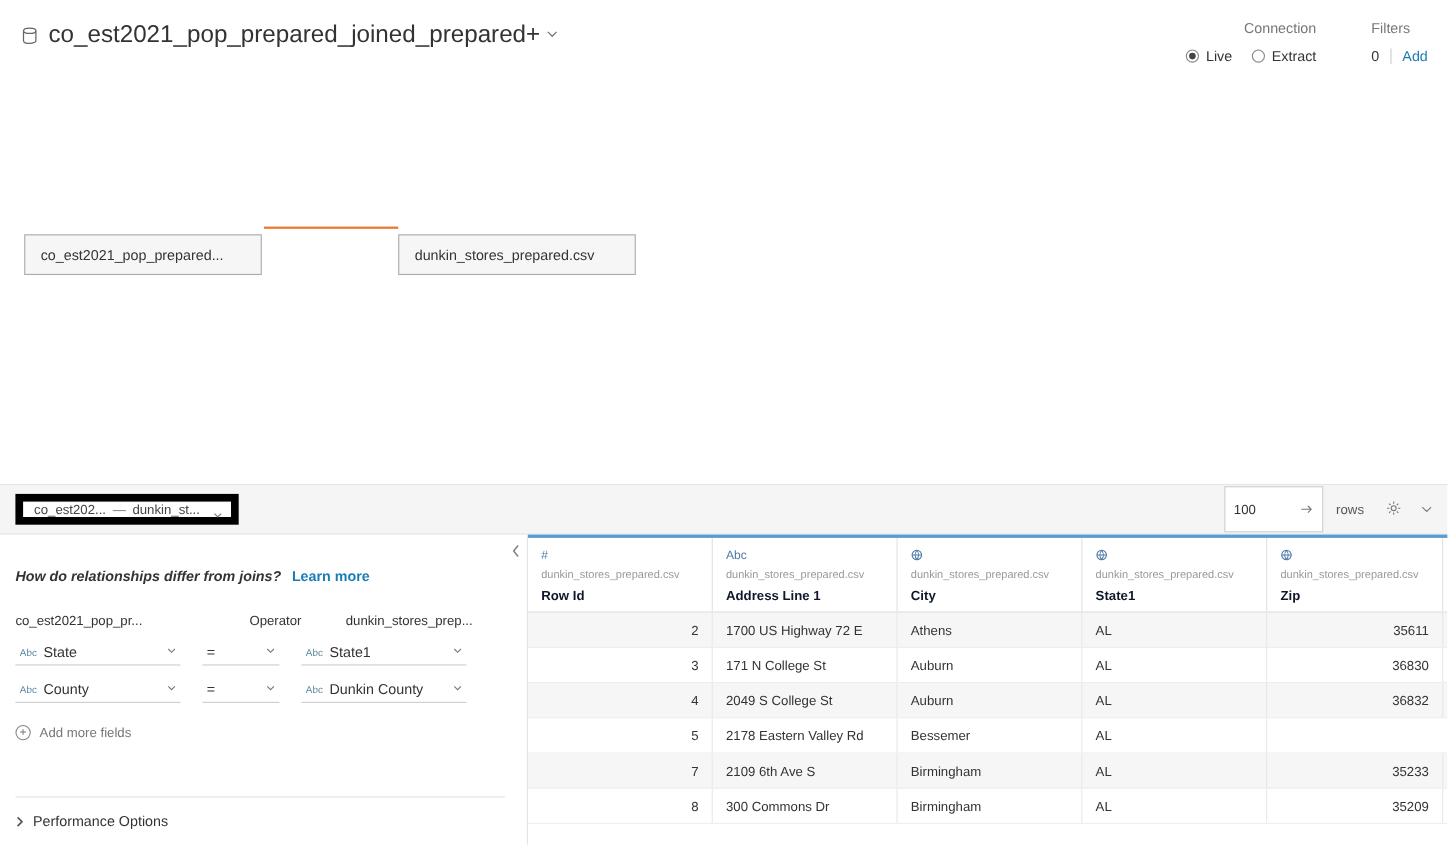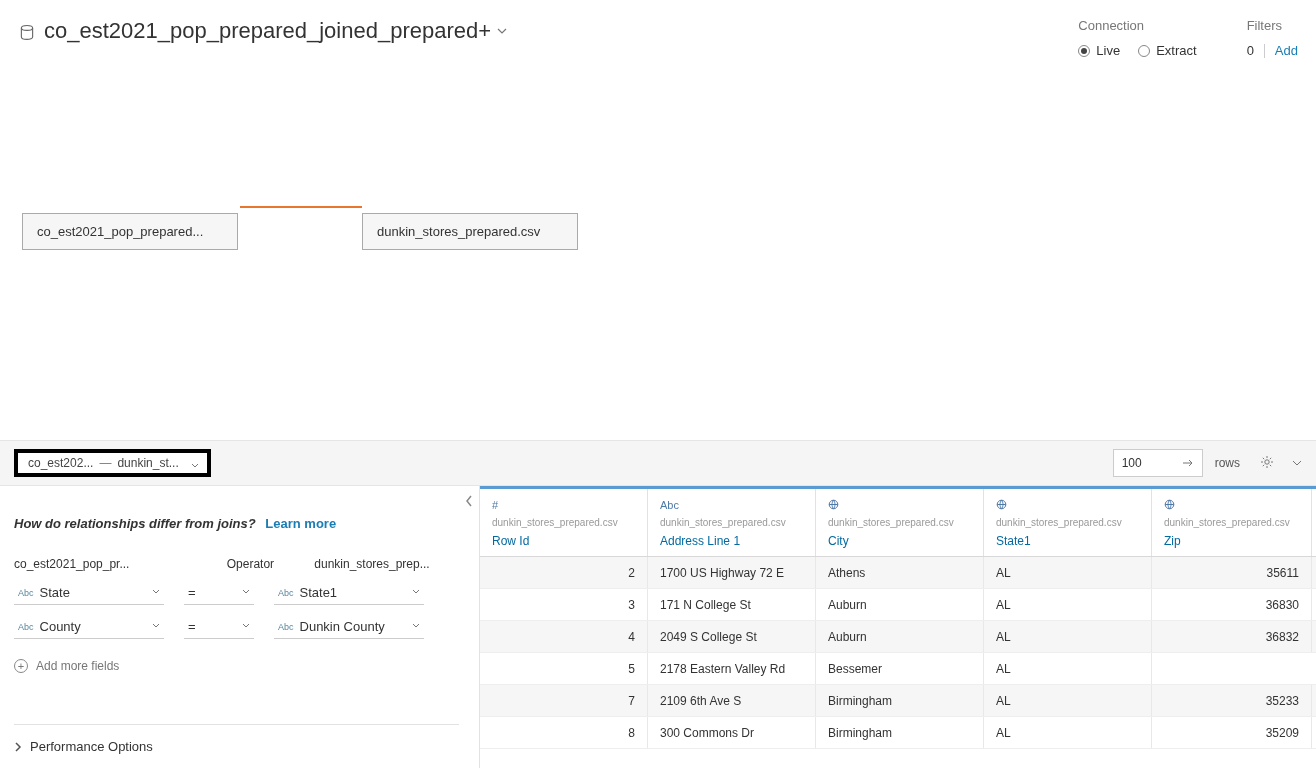--- a/index.html
+++ b/index.html
@@ -16,21 +16,21 @@
   .top-bar {
     display: flex;
     align-items: flex-start;
     padding: 18px 18px 0 18px;
     height: 64px;
   }
   .ds-icon { width: 18px; height: 18px; margin-right: 8px; margin-top: 6px; stroke:#666; fill:none; }
   .ds-title { font-size: 22px; font-weight: 400; color:#333; flex:0 0 auto; }
   .ds-caret { margin-left: 6px; margin-top: 10px; }
   .spacer { flex: 1; }
-  .conn-block { margin-right: 50px; }
+  .conn-block { margin-right: 50px; text-align: right; }
   .conn-label { font-size: 13px; color:#777; margin-bottom: 10px; }
   .radio-row { display:flex; gap:18px; font-size:13px; }
   .radio-item { display:flex; align-items:center; gap:6px; cursor:pointer; }
   .radio-dot {
     width:12px; height:12px; border:1px solid #888; border-radius:50%; display:flex; align-items:center; justify-content:center;
   }
   .radio-dot.selected::after {
     content:""; width:6px; height:6px; background:#444; border-radius:50%;
   }
   .filters-block { text-align:left; }
@@ -72,38 +72,38 @@
     background: #f5f5f5;
     border-top:1px solid #e5e5e5;
     border-bottom:1px solid #e5e5e5;
     height: 46px;
     display:flex;
     align-items:center;
     padding: 0 14px;
     gap: 12px;
   }
   .rel-crumb {
-    border:4px solid #000000;
+    border:7px solid #000000;
     background:#fff;
     height:28px;
     padding: 0 28px 0 10px;
     display:flex;
     align-items:center;
     position:relative;
     font-size:12px;
     color:#444;
     cursor:pointer;
   }
   .rel-crumb .caret {
     position:absolute; right:8px; top:10px;
   }
   .rows-input {
     border:1px solid #ccc;
     background:#fff;
-    height:28px;
+    height:42px;
     width:90px;
     display:flex;
     align-items:center;
     justify-content:space-between;
     padding:0 8px;
     font-size:12px;
   }
   .rows-label { font-size:12px; color:#555; }
   .gear-icon, .caret-small { cursor:pointer; color:#777; }
 
@@ -194,21 +194,21 @@
   .grid-head {
     display:flex;
     border-bottom:1px solid #d8d8d8;
   }
   .grid-col {
     border-right:1px solid #e2e2e2;
     padding: 10px 12px 8px 12px;
   }
   .grid-col .type-icon { color:#4e79a7; font-size:11px; display:block; margin-bottom:4px; height:14px; }
   .grid-col .src { color:#999; font-size:10px; display:block; margin-bottom:6px; white-space:nowrap; overflow:hidden; text-overflow:ellipsis; }
-  .grid-col .name { color:#0369a1; font-size:12px; font-weight:400; }
+  .grid-col .name { color:#0f172a; font-size:12px; font-weight:700; }
   .c-rowid { width:168px; }
   .c-addr  { width:168px; }
   .c-city  { width:168px; }
   .c-state { width:168px; }
   .c-zip   { width:160px; }
   .grid-body .row {
     display:flex;
     height:32px;
     align-items:center;
     border-bottom:1px solid #eee;

